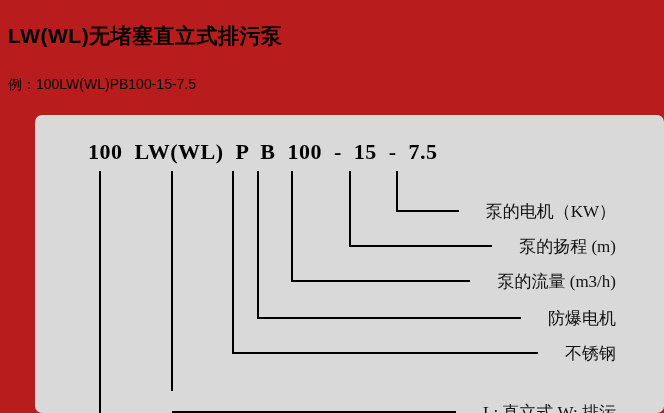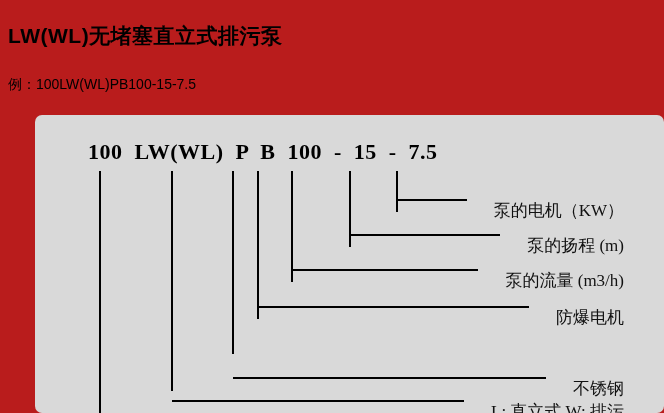--- a/index.html
+++ b/index.html
@@ -49,24 +49,24 @@
   .lines {
     position: absolute;
     left: 0; top: 0;
   }
   .lines line {
     stroke: #000;
     stroke-width: 2;
   }
   .label-row {
     position: absolute;
-    right: 40px;
+    right: 48px;
     height: 24px;
     display: flex;
-    align-items: flex-start;
+    align-items: center;
     gap: 17px;
   }
   .h-line {
     flex: 1;
     height: 2px;
     background: #000;
     margin-right: 10px;
   }
   .spec-label {
     font-family: "Liberation Serif", serif;
@@ -111,21 +111,21 @@
     <div class="label-row" style="left:257px; top:154px;">
       <div class="h-line"></div>
       <div class="spec-label">泵的流量 (m3/h)</div>
     </div>
 
     <div class="label-row" style="left:223px; top:191px;">
       <div class="h-line"></div>
       <div class="spec-label">防爆电机</div>
     </div>
 
-    <div class="label-row" style="left:198px; top:226px;margin-top:36px;">
+    <div class="label-row" style="left:198px; top:226px;">
       <div class="h-line"></div>
       <div class="spec-label">不锈钢</div>
     </div>
 
     <div class="label-row" style="left:137px; top:263px;margin-top:22px;">
       <div class="h-line"></div>
       <div class="spec-label">L: 直立式 W: 排污</div>
     </div>
 
   </div>

